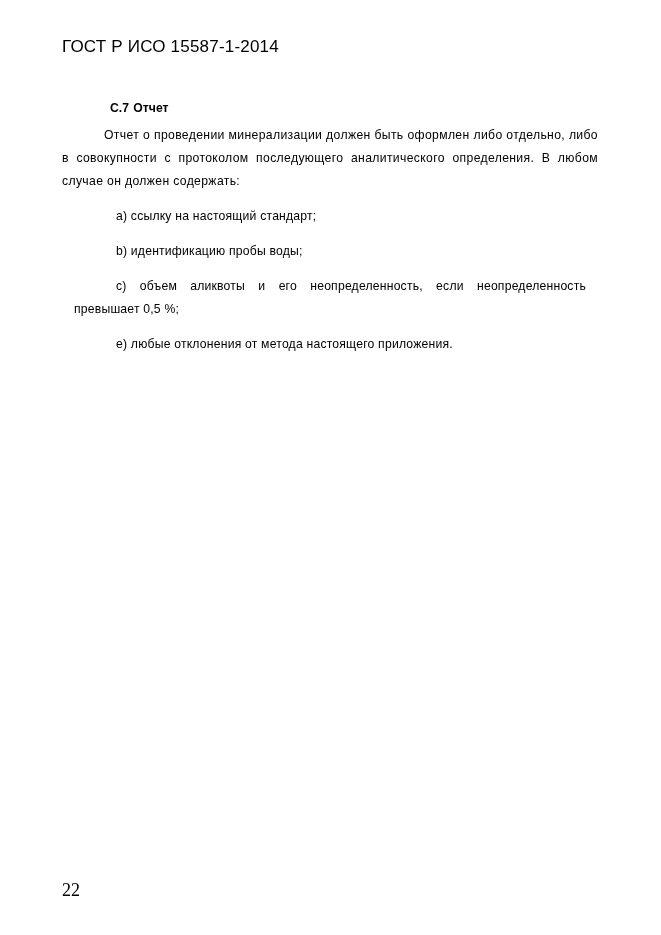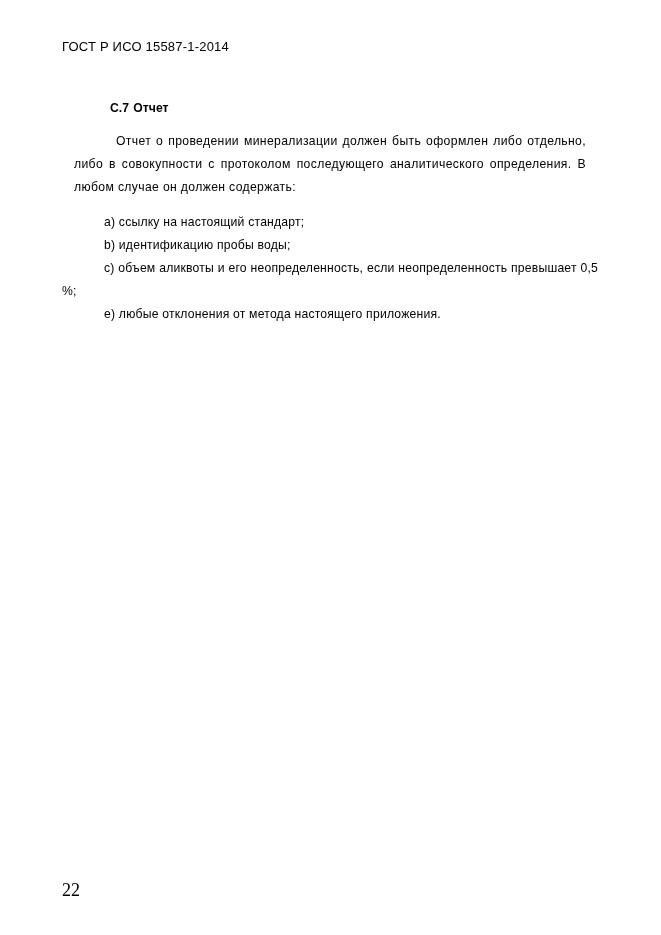--- a/index.html
+++ b/index.html
@@ -12,21 +12,21 @@
       height: 935px;
       position: relative;
       overflow: hidden;
       font-family: "Liberation Sans", sans-serif;
       color: #000000;
     }
     .page-header {
       position: absolute;
       left: 62px;
       top: 38px;
-      font-size: 13px;
+      font-size: 17px;
       letter-spacing: 0.2px;
       line-height: 18px;
       white-space: nowrap;
     }
     .content {
       position: absolute;
       left: 62px;
       top: 93px;
       width: 536px;
       font-size: 12.2px;
@@ -34,27 +34,27 @@
     }
     .section-title {
       margin: 6px;
       padding-left: 42px;
       font-weight: bold;
       font-size: 12.2px;
       line-height: 19px;
       word-spacing: 1px;
     }
     .para {
-      margin: 12px;
+      margin: 0;
       text-indent: 42px;
       text-align: justify;
       letter-spacing: 0.35px;
     }
     .list-item {
-      margin: 0;
+      margin: 12px;
       padding-left: 42px;
       letter-spacing: 0.2px;
     }
     .list-item.wrap {
       padding-left: 0;
       text-indent: 42px;
       text-align: justify;
     }
     .page-number {
       position: absolute;

